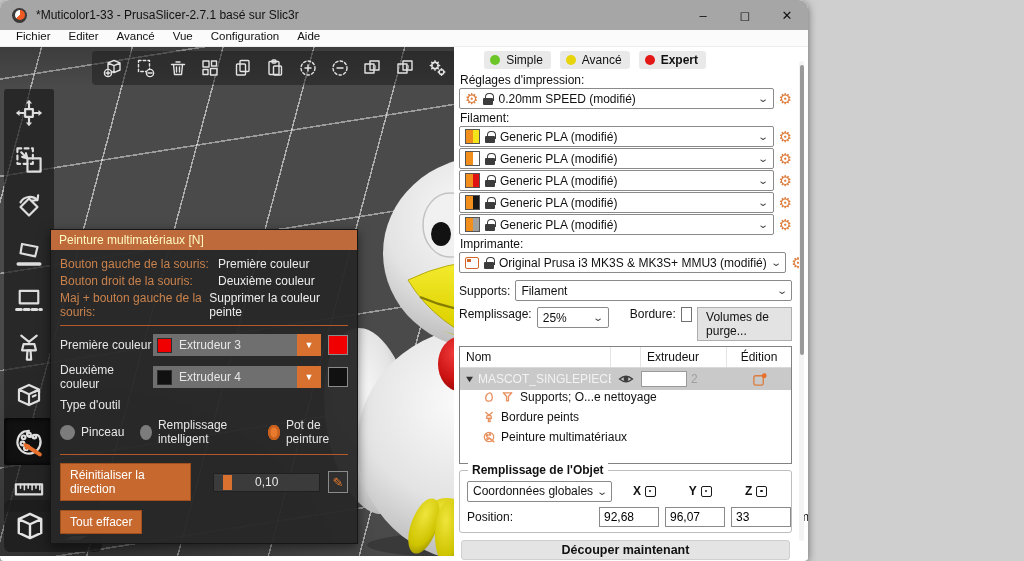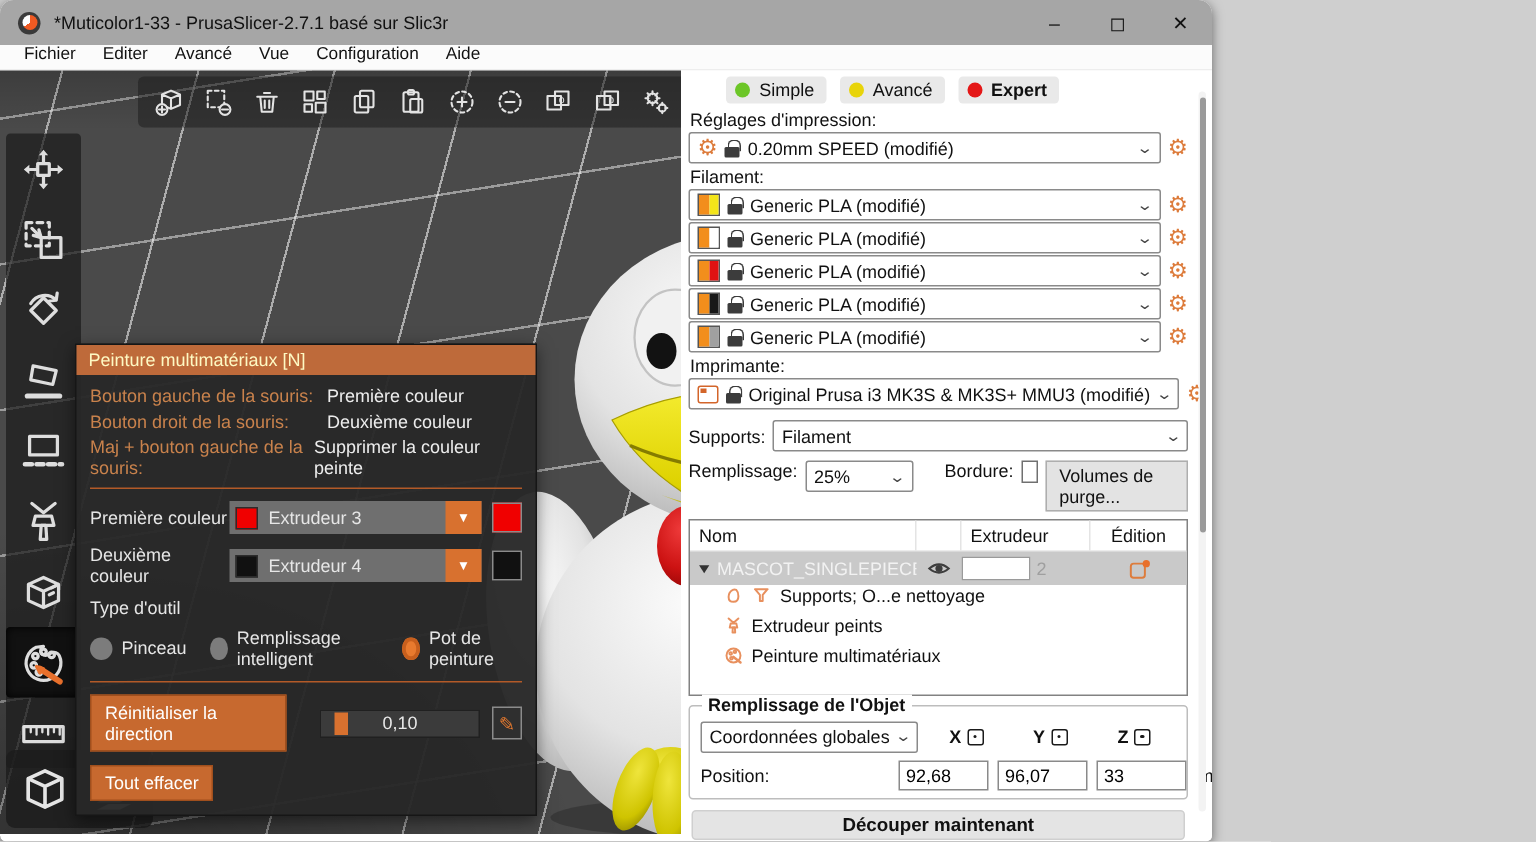--- a/index.html
+++ b/index.html
@@ -622,21 +622,21 @@
               <span>Supports; O...e nettoyage</span>
             </div>
             <div class="ot-sub">
               <span style="width:14px;height:14px;color:#e8905e;display:inline-flex">
                 <svg viewBox="0 0 15 15" fill="none" stroke="currentColor" stroke-width="1.4" stroke-linecap="round" stroke-linejoin="round">
                   <path d="M4 2.5 l3.5 3 3.5 -3"></path>
                   <path d="M5.5 6 h4 l0.7 3 h-5.4 Z"></path>
                   <path d="M7 9 h1.5 l0.2 3.5 h-1.9 Z"></path>
                 </svg>
               </span>
-              <span>Extrudeur peints</span>
+              <span>Bordure peints</span>
             </div>
             <div class="ot-sub">
               <span style="width:14px;height:14px;color:#e8905e;display:inline-flex">
                 <svg viewBox="0 0 15 15" fill="none" stroke="currentColor" stroke-width="1.4" stroke-linecap="round" stroke-linejoin="round">
                   <circle cx="7.5" cy="7.5" r="5"></circle>
                   <circle cx="5.5" cy="6" r="0.9"></circle>
                   <circle cx="8.5" cy="4.8" r="0.9"></circle>
                   <circle cx="6" cy="9.5" r="0.9"></circle>
                   <path d="M7.5 8.5 L12.5 12.5" stroke-width="1.8"></path>
                 </svg>

